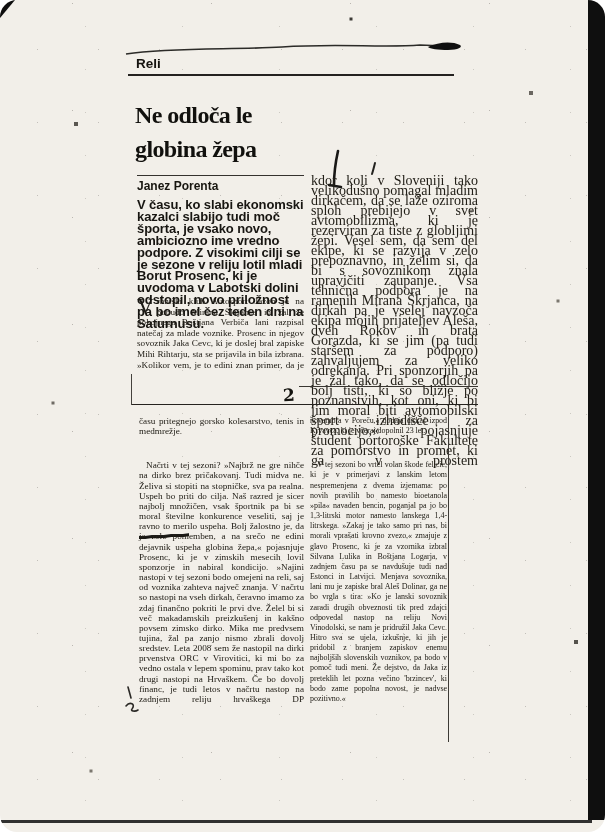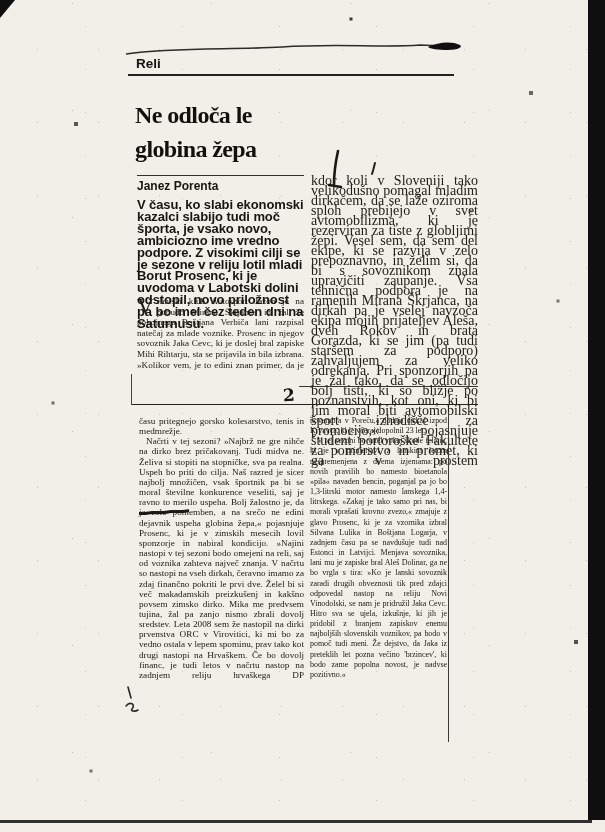--- a/index.html
+++ b/index.html
@@ -3,20 +3,21 @@
 <meta charset="utf-8">
 <style>
   html,body{margin:0;padding:0;}
   .page{
     position:relative;
     width:605px;height:832px;
     background:#f2efe9;
     overflow:hidden;
     font-family:"Liberation Serif","DejaVu Serif",serif;
     color:#221f1c;
+    border-radius:17px;
   }
   
   .page::after{
     content:"";position:absolute;inset:0;pointer-events:none;
     background-image:
       radial-gradient(#8a8680 0.6px, transparent 0.8px),
       radial-gradient(#a09c95 0.5px, transparent 0.7px),
       radial-gradient(#77736d 0.7px, transparent 0.9px);
     background-size:61px 73px, 97px 43px, 139px 107px;
     background-position:7px 13px, 37px 5px, 3px 57px;
@@ -57,21 +58,21 @@
     font-family:"Liberation Sans","DejaVu Sans",sans-serif;font-weight:bold;
     font-size:13px;line-height:11.9px;letter-spacing:-0.1px;color:#171511;}
   
   .bodycol{text-align:justify;color:#232019;}
   .cont{text-align-last:justify;}
   .col-tl{left:137px;top:296px;width:167px;font-size:9.2px;line-height:10.6px;}
   .col-tr{left:311px;top:176px;width:167px;font-size:14px;line-height:10px;}
   .col-bl{left:139px;top:416px;width:165px;font-size:9.2px;line-height:10.15px;}
   .col-br{left:310px;top:416px;width:137px;font-size:8px;line-height:10.15px;letter-spacing:-0.05px;}
   .para{margin:0;}
-  .para.indent{text-indent:7px;}
+  .para.indent{text-indent:7px;margin-top:24px;}
   .dropcap{float:left;font-size:23px;line-height:19px;font-weight:normal;
     padding:1px 3px 0 0;color:#1b1915;}
   .strike{background-image:linear-gradient(177deg, transparent 38%, #1d1c1a 41%, #14130f 62%, transparent 65%);}
   
   .page-number{left:283px;top:385px;font-family:"DejaVu Serif",serif;
     font-size:17px;font-weight:600;color:#14130f;transform:rotate(-3deg);}
   svg{display:block;}
 </style>
 </head>
 <body>

